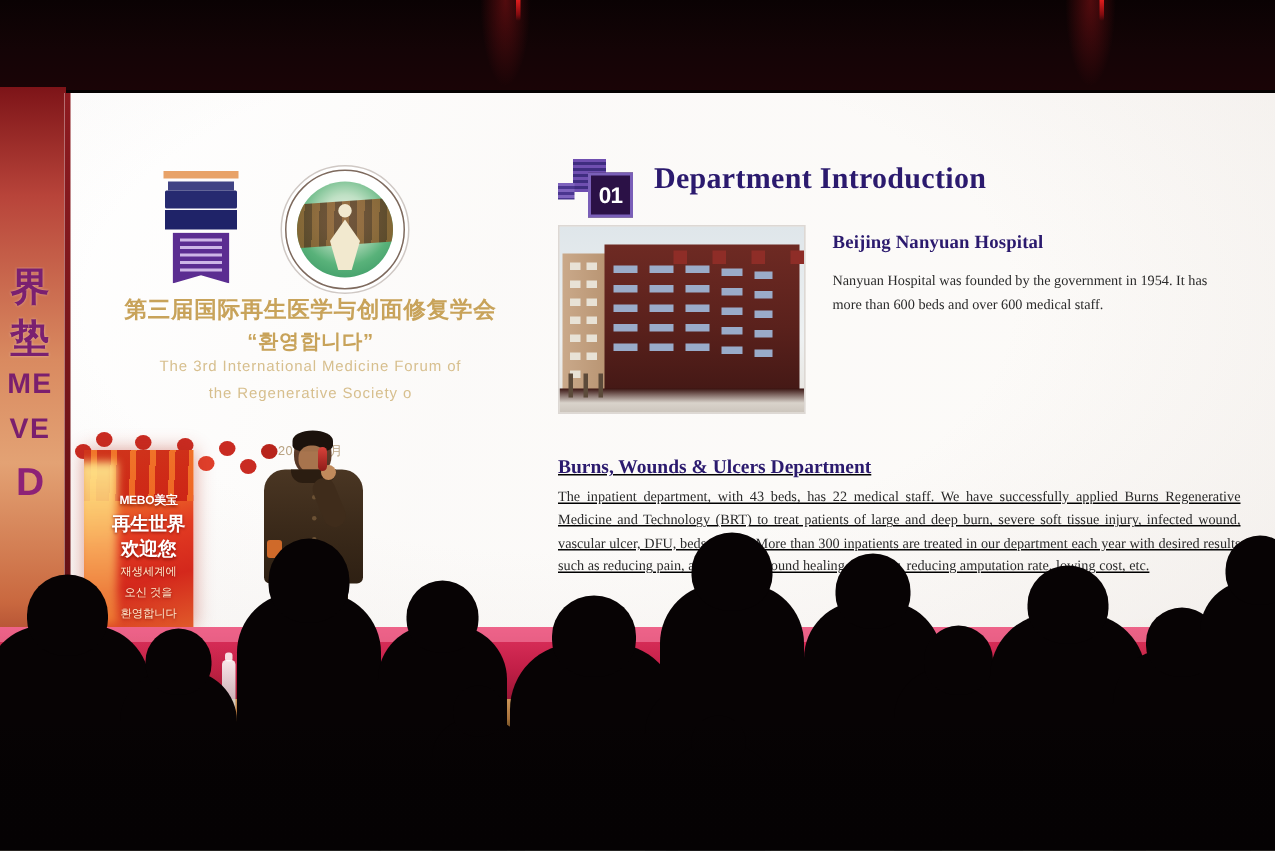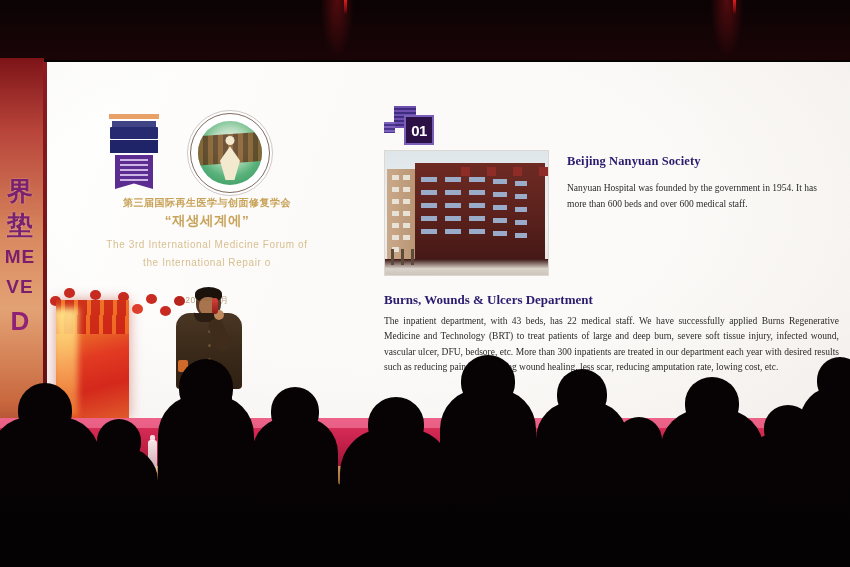--- a/index.html
+++ b/index.html
@@ -62,30 +62,30 @@
     transform:rotate(-4deg);}
   .soc-fig{position:absolute;left:50%;top:24%;width:26px;height:44px;transform:translateX(-50%);}
   .soc-fig .h{position:absolute;left:50%;top:0;width:9px;height:9px;border-radius:50%;
     background:#f2e9cf;transform:translateX(-50%);}
   .soc-fig .b{position:absolute;left:50%;top:10px;width:20px;height:34px;transform:translateX(-50%);
     background:#f2e9cf;clip-path:polygon(50% 0,100% 42%,72% 100%,28% 100%,0 42%);}
   .soc-txt{position:absolute;inset:0;border-radius:50%;}
 
   .poster-cn{position:absolute;left:0;top:92px;width:300px;text-align:center;
     font-family:"Liberation Sans",sans-serif;color:#c8a35a;font-weight:700;line-height:1.45;}
-  .poster-cn .l1{font-size:10px;letter-spacing:.5px;}
+  .poster-cn .l1{font-size:15px;letter-spacing:.5px;}
   .poster-cn .l2{font-size:13.5px;letter-spacing:.5px;}
   .poster-en{position:absolute;left:10px;top:132px;width:280px;text-align:center;
     font-family:"Liberation Sans",sans-serif;color:#d7bf8e;font-size:10px;line-height:1.75;
     letter-spacing:.6px;}
   .poster-date{position:absolute;left:20px;top:188px;width:260px;text-align:center;
     font-family:"Liberation Sans",sans-serif;color:#b9a383;font-size:8.5px;line-height:1.9;letter-spacing:.4px;}
 
   
-  .content{position:absolute;left:337px;top:44px;width:455px;}
+  .content{position:absolute;left:325px;top:44px;width:455px;}
   .head{position:relative;height:34px;margin-bottom:8px;}
   .deco{position:absolute;left:0;top:-2px;width:52px;height:36px;}
   .deco .sq-a{position:absolute;left:10px;top:0;width:22px;height:22px;
     background:repeating-linear-gradient(180deg,#6f4fb0 0 2px,#3f2d80 2px 4px);}
   .deco .sq-b{position:absolute;left:0;top:16px;width:11px;height:11px;
     background:repeating-linear-gradient(180deg,#7e63bd 0 2px,#4a368f 2px 4px);}
   .deco .sq-c{position:absolute;left:20px;top:9px;width:26px;height:26px;background:#2b1146;
     border:2px solid #7a5fb8;display:flex;align-items:center;justify-content:center;}
   .deco .sq-c span{font-family:"Liberation Sans",sans-serif;font-weight:700;color:#fff;font-size:15px;
     letter-spacing:-.5px;}
@@ -105,21 +105,21 @@
   .ph-roof{position:absolute;left:46px;top:4px;width:96px;height:9px;}
   .ph-roof b{position:absolute;top:0;width:9px;height:9px;background:#8e2d27;display:block;}
   .ph-ground{position:absolute;left:0;bottom:0;width:100%;height:16px;
     background:linear-gradient(180deg,#3a1512,#d9d3cb 60%,#ccc5bc);}
   .ph-tree{position:absolute;bottom:10px;width:3px;height:16px;background:#5c4a3a;}
 
   .rtxt{position:absolute;left:183px;top:4px;width:268px;}
   .rtxt h2{margin:0 0 12px 0;font-size:12.5px;color:#2b1a6e;font-weight:700;letter-spacing:.1px;}
   .rtxt p{margin:0;font-size:9.5px;line-height:1.65;color:#2a2a2a;}
 
-  .sect2{position:relative;margin-top:6px;}
+  .sect2{position:relative;margin-top:17px;text-decoration:underline;}
   .sect2 h2{margin:0 0 6px 0;font-size:13px;color:#2b1a6e;font-weight:700;}
   .sect2 p{margin:0;font-size:9.5px;line-height:1.62;color:#2a2a2a;text-align:justify;}
 
   
   .speaker{position:absolute;left:168px;top:288px;width:84px;height:132px;z-index:6;}
   .sp-head{position:absolute;left:28px;top:0;width:25px;height:29px;border-radius:47% 47% 45% 45%;
     background:linear-gradient(180deg,#6b4530,#4e3122);}
   .sp-hair{position:absolute;left:27px;top:-1px;width:27px;height:14px;border-radius:50% 50% 30% 30%;
     background:#1b120c;}
   .sp-face{position:absolute;left:31px;top:9px;width:18px;height:18px;border-radius:45%;
@@ -239,44 +239,45 @@
                 <div class="h"></div>
                 <div class="b"></div>
               </div>
           </div>
           <div class="soc-txt"></div>
         </div>
       </div>
 
       <div class="poster-cn">
         <div class="l1">第三届国际再生医学与创面修复学会</div>
-        <div class="l2">“재생세계에”</div>
+        <div class="l2">“환영합니다”</div>
       </div>
 
       <div class="poster-en">
         <div>The 3rd International Medicine Forum of</div>
-        <div>the International Repair o</div>
+        <div>the Regenerative Society o</div>
       </div>
 
       <div class="poster-date">
         <div>2020年1月</div>
         <div>ul, Korea</div>
       </div>
     </div>
 
     <div class="content">
 
       <div class="head">
         <div class="deco">
           <div class="sq-a"></div>
           <div class="sq-b"></div>
           <div class="sq-c">
               <span>01</span>
             </div>
         </div>
+        <h1>Department Introduction</h1>
       </div>
 
       <div class="row">
         <div class="photo">
           <div class="ph-sky"></div>
           <div class="ph-side">
             <i style="top:6px"></i>
               <i style="top:18px"></i>
               <i style="top:30px"></i>
             <i style="top:42px"></i>
@@ -323,21 +324,21 @@
                 <b style="left:78px"></b>
             </div>
           </div>
           <div class="ph-ground"></div>
           <div class="ph-tree" style="left:6px"></div>
           <div class="ph-tree" style="left:16px"></div>
           <div class="ph-tree" style="left:26px"></div>
         </div>
 
         <div class="rtxt">
-          <h2>Beijing Nanyuan Society</h2>
+          <h2>Beijing Nanyuan Hospital</h2>
           <p>Nanyuan Hospital was founded by the government in 1954. It has more than 600 beds and over 600 medical staff.</p>
         </div>
       </div>
 
       <div class="sect2">
         <h2>Burns, Wounds &amp; Ulcers Department</h2>
         <p>The inpatient department, with 43 beds, has 22 medical staff.  We have successfully applied Burns Regenerative Medicine and Technology (BRT)  to treat patients of large and deep burn, severe soft tissue injury, infected wound, vascular ulcer,  DFU, bedsore, etc. More than 300 inpatients are treated in our department each year with desired results such as reducing pain,  accelerating wound healing,  less scar, reducing amputation rate, lowing cost, etc.</p>
       </div>
     </div>
   </div>
@@ -351,20 +352,28 @@
     <div class="fl" style="left:72px;top:10px"></div>
     <div class="fl" style="left:86px;top:22px;background:#e0402c"></div>
     <div class="fl" style="left:100px;top:12px"></div>
     <div class="fl" style="left:114px;top:24px"></div>
     <div class="fl" style="left:128px;top:14px;background:#b8241c"></div>
   </div>
 
   <div class="banner">
     <div class="banner-flame"></div>
     <div class="banner-lgt"></div>
+    <div class="banner-txt">
+      <div class="bt-1">MEBO美宝</div>
+      <div class="bt-2">再生世界</div>
+      <div class="bt-2">欢迎您</div>
+      <div class="bt-3">재생세계에</div>
+      <div class="bt-3">오신 것을</div>
+      <div class="bt-3">환영합니다</div>
+    </div>
   </div>
 
   <div class="speaker">
     <div class="sp-head"></div>
     <div class="sp-hair"></div>
     <div class="sp-face"></div>
     <div class="sp-body"></div>
     <div class="sp-collar"></div>
     <div class="sp-btn" style="top:42px"></div>
     <div class="sp-btn" style="top:56px"></div>

